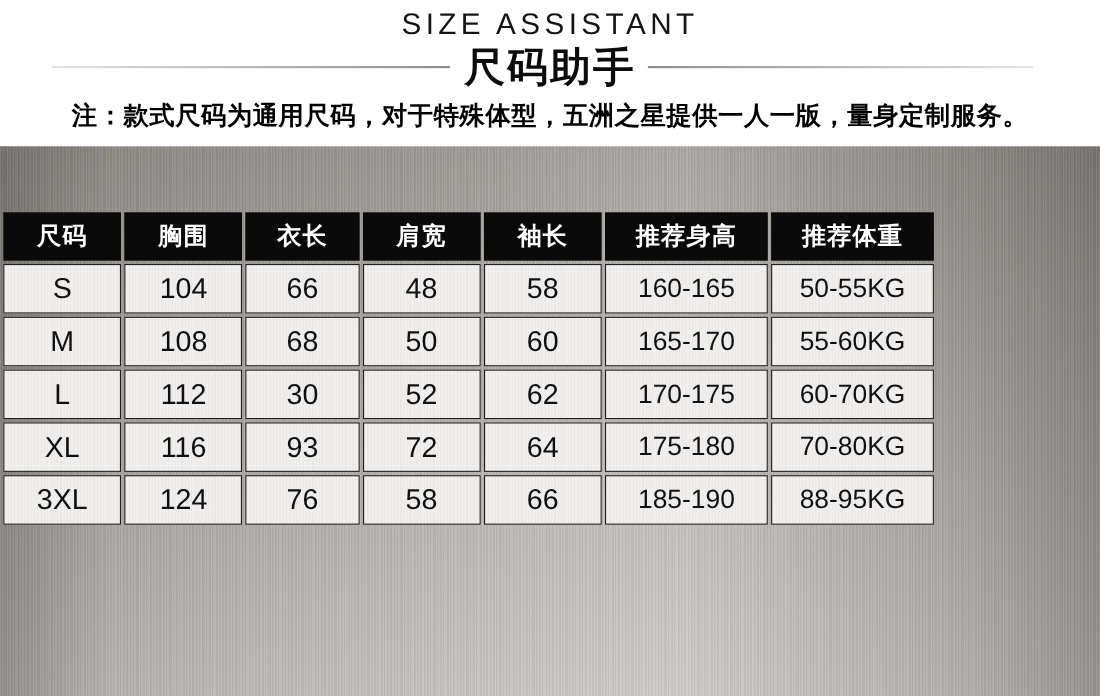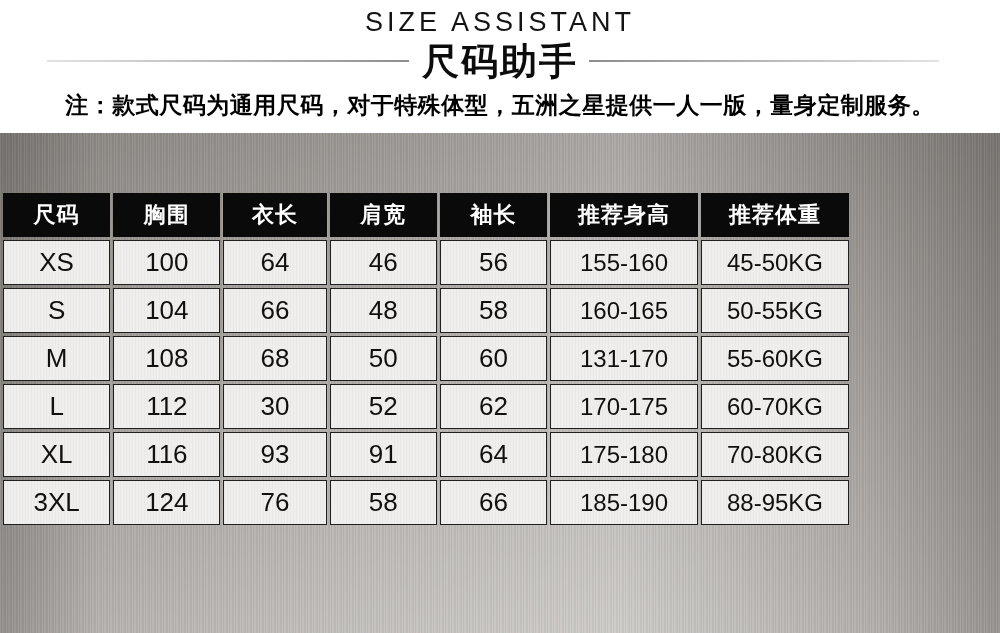--- a/index.html
+++ b/index.html
@@ -160,60 +160,51 @@
             <th>胸围</th>
             <th>衣长</th>
             <th>肩宽</th>
             <th>袖长</th>
             <th>推荐身高</th>
             <th>推荐体重</th>
           </tr>
       </thead>
       <tbody id="table-body">
           <tr>
-            <td>XS</td>
-            <td>100</td>
-            <td>64</td>
-            <td>46</td>
-            <td>56</td>
-            <td>155-160</td>
-            <td>45-50KG</td>
-          </tr>
-          <tr>
             <td>S</td>
             <td>104</td>
             <td>66</td>
             <td>48</td>
             <td>58</td>
             <td>160-165</td>
             <td>50-55KG</td>
           </tr>
           <tr>
             <td>M</td>
             <td>108</td>
             <td>68</td>
             <td>50</td>
             <td>60</td>
-            <td>131-170</td>
+            <td>165-170</td>
             <td>55-60KG</td>
           </tr>
           <tr>
             <td>L</td>
             <td>112</td>
             <td>30</td>
             <td>52</td>
             <td>62</td>
             <td>170-175</td>
             <td>60-70KG</td>
           </tr>
           <tr>
             <td>XL</td>
             <td>116</td>
             <td>93</td>
-            <td>91</td>
+            <td>72</td>
             <td>64</td>
             <td>175-180</td>
             <td>70-80KG</td>
           </tr>
           <tr>
             <td>3XL</td>
             <td>124</td>
             <td>76</td>
             <td>58</td>
             <td>66</td>

